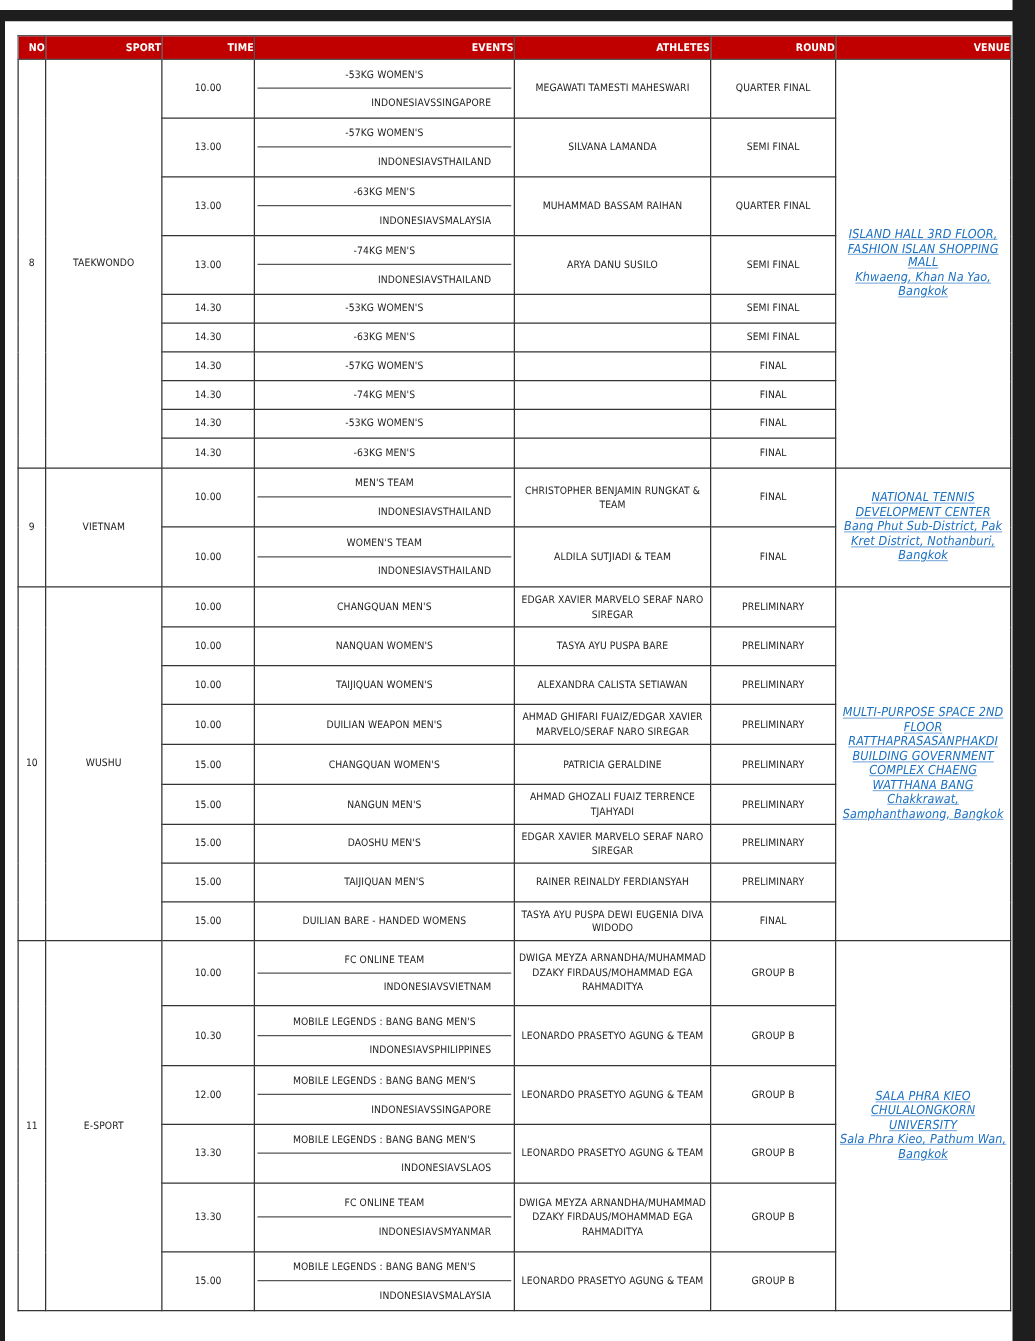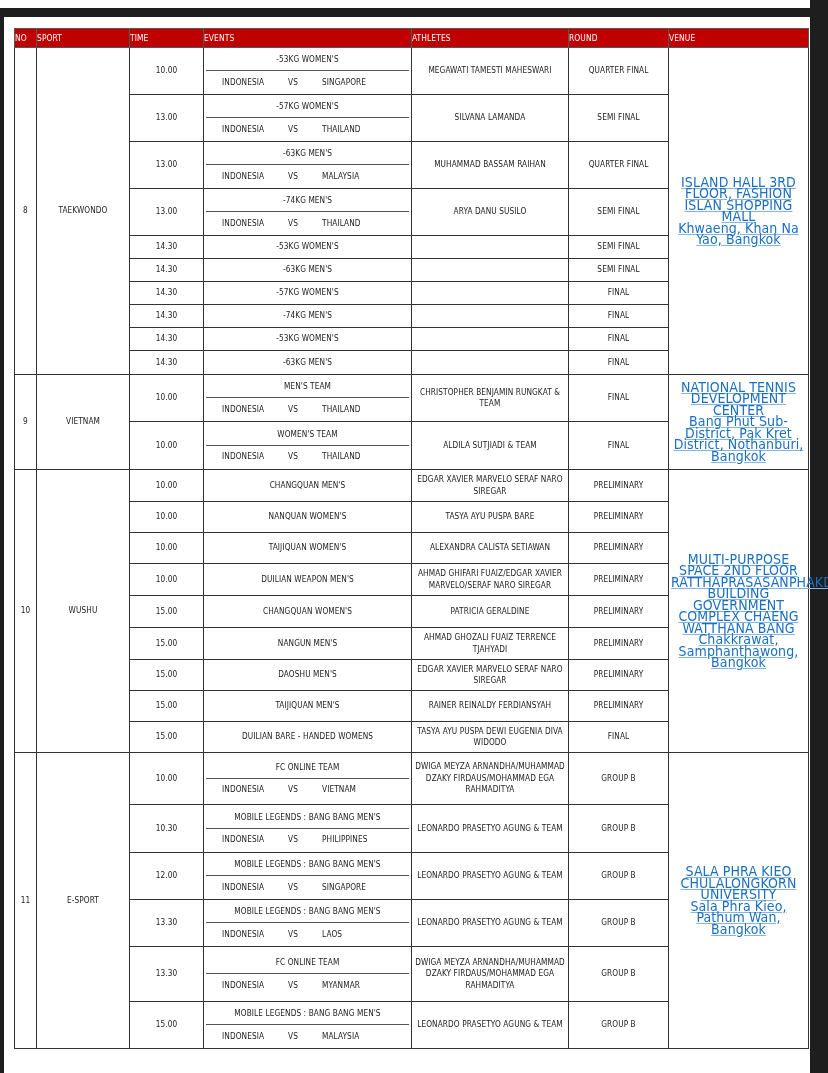--- a/index.html
+++ b/index.html
@@ -10,32 +10,32 @@
   .topstrip { position: absolute; left: 0; top: 0; width: 810px; height: 8px; background: #ffffff; }
   .page {
     position: absolute; left: 4px; top: 17px; width: 806px; height: 1056px; background: #ffffff;
   }
   table.sched {
     position: absolute; left: 10px; top: 11px; width: 794px;
     border-collapse: collapse; table-layout: fixed;
     font-size: 8.2px; color: #222; letter-spacing: 0.1px;
   }
   table.sched th {
-    background: #c00000; color: #fff; font-weight: normal; height: 18px;
-    border: 1px solid #555; text-align: left; padding: 0; font-size: 8.4px;
+    background: #c00000; color: #fff; font-weight: bold; height: 18px;
+    border: 1px solid #555; text-align: right; padding: 0; font-size: 8.4px;
   }
   table.sched td {
     border: 1px solid #333; text-align: center; vertical-align: middle; padding: 0 2px; line-height: 11.5px;
   }
-  td.venue { color: #1a6fc0; line-height: 12px; font-size: 14px; }
+  td.venue { color: #1a6fc0; line-height: 12px; font-size: 10px; font-style: italic; }
   td.venue .vname { text-decoration: underline; text-decoration-color: #8ab4e0; }
   td.venue .vaddr { text-decoration: underline; text-decoration-color: #8ab4e0; text-align: right; }
   td.ev { padding: 0; }
   .ev-title { height: 22px; line-height: 22px; border-bottom: 1px solid #555; }
-  .ev-match { height: 23px; display: flex; justify-content: flex-start; align-items: center; padding: 0 16px; gap: 24px; }
+  .ev-match { height: 23px; display: flex; justify-content: flex-end; align-items: center; padding: 0 16px; }
   .ev-match span { display: inline-block; }
   tr.sep > td { border-top: 1.6px solid #111; }
 </style>
 </head>
 <body>
 
 <div class="topstrip"></div>
 <div class="page">
   <table class="sched">
     <colgroup>

